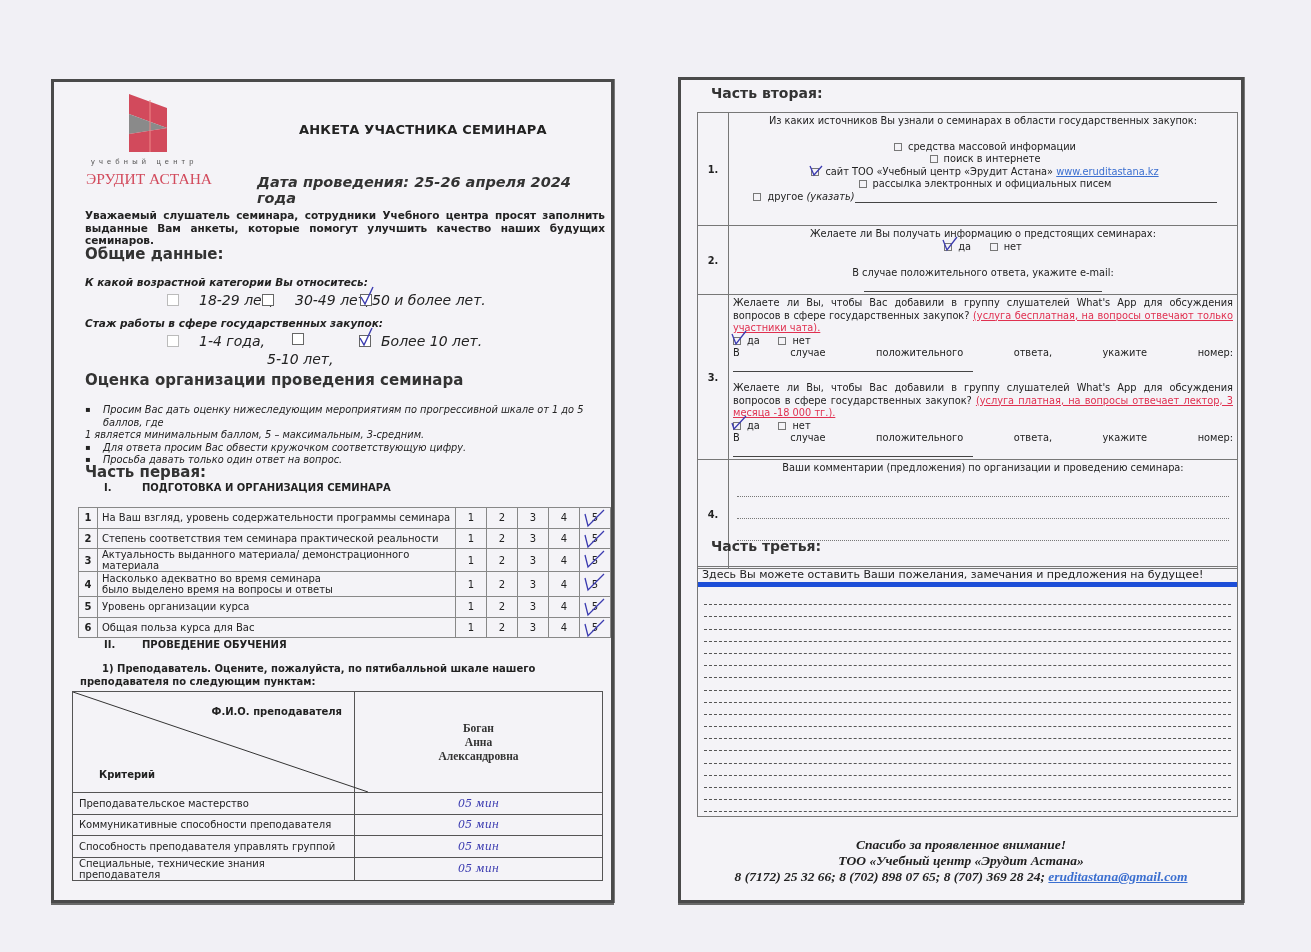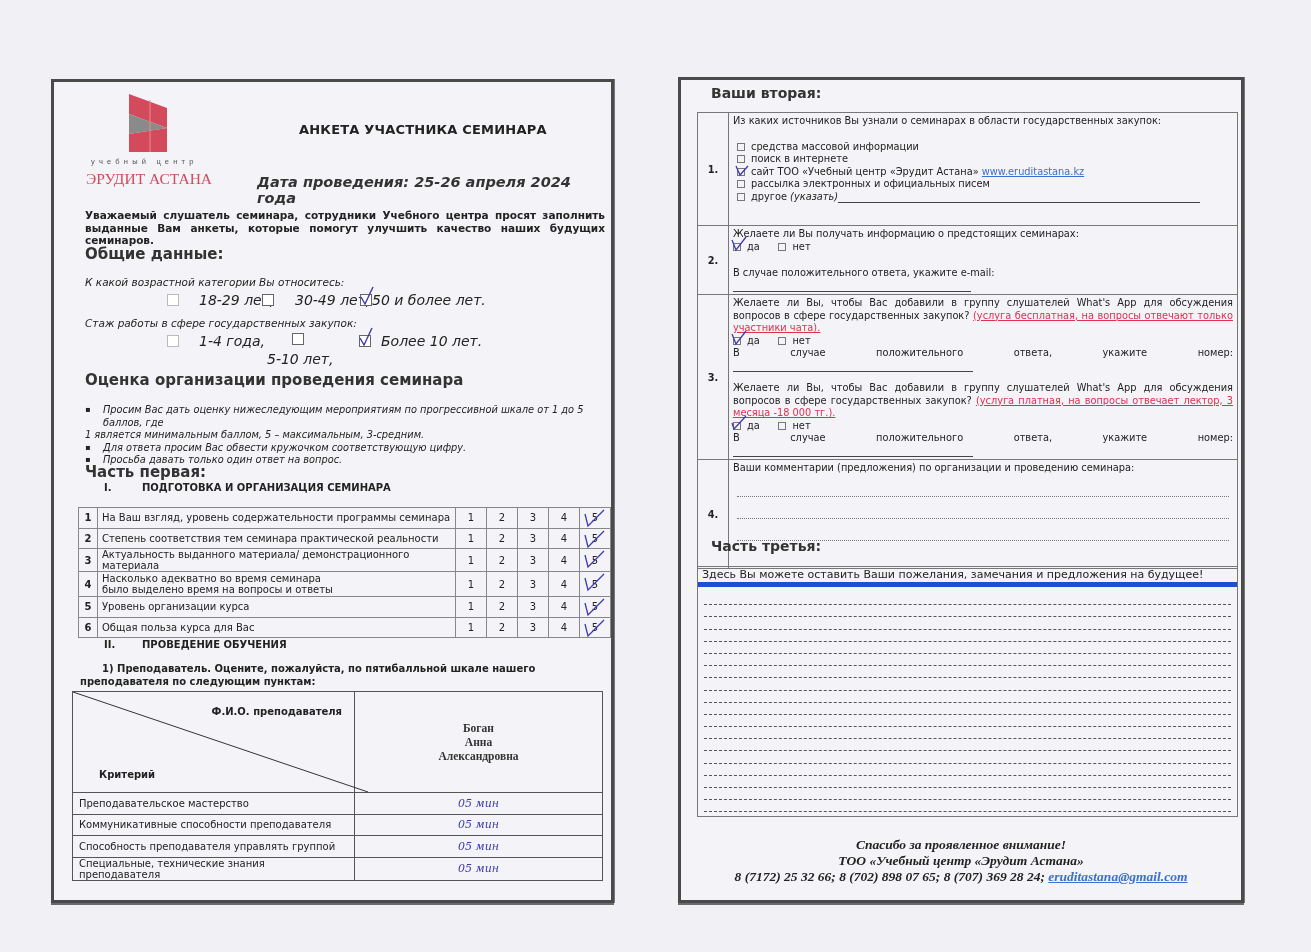--- a/index.html
+++ b/index.html
@@ -8,21 +8,21 @@
   .page-left{left:51px;top:79px;width:557px;height:818px;}
   .page-right{left:678px;top:77px;width:560px;height:820px;}
   .abs{position:absolute;}
   .logo-mark{left:75px;top:12px;}
   .logo-small{left:37px;top:75px;font-size:7.5px;letter-spacing:4.2px;color:#555;font-family:"Liberation Sans",sans-serif;}
   .logo-name{left:32px;top:88px;font-size:15.5px;color:#d24a5c;font-family:"Liberation Serif",serif;}
   .title{left:245px;top:40px;font-size:13px;font-weight:bold;letter-spacing:0.2px;}
   .date{left:203px;top:92px;font-size:14.5px;font-style:italic;font-weight:bold;color:#333;}
   .intro{left:31px;top:127px;width:520px;font-size:10.5px;font-weight:bold;line-height:12.5px;text-align:justify;}
   .h2{font-size:15px;font-weight:bold;color:#333;}
-  .q-label{font-size:10.5px;font-weight:normal;font-style:italic;}
+  .q-label{font-size:10.5px;font-weight:bold;font-style:italic;}
   .opt{font-size:14px;font-style:italic;display:flex;align-items:center;gap:6px;justify-content:space-between;}
   .box{display:inline-block;width:10px;height:10px;border:1px solid #666;background:#fff;position:relative;}
   .box.faint{border-color:#bbb;}
   .tick{position:absolute;left:-2px;top:-9px;}
   .bullets{left:31px;top:322px;width:522px;font-size:9.8px;font-style:italic;line-height:12.5px;}
   .bullets div{position:relative;padding-left:18px;}
   .bullets div::before{content:"\25AA";position:absolute;left:0;font-style:normal;font-size:8px;}
   .bullets .cont{padding-left:0;}
   .bullets .cont::before{content:"";}
   .sub-h{font-size:10px;font-weight:bold;}
@@ -34,21 +34,21 @@
   .rate tr.tall td{height:24px;line-height:11px;}
   .teach{left:18px;top:609px;width:531px;font-size:10px;}
   .teach td{border:1px solid #555;padding:0 6px;}
   .teach .head td{height:100px;}
   .teach .rowx td{height:20.5px;}
   .teach .diag{position:relative;width:281px;padding:0;}
   .teach .name{text-align:center;font-family:"Liberation Serif",serif;font-size:11.5px;font-weight:bold;line-height:14px;color:#333;}
   .hand{font-family:"DejaVu Serif",serif;font-style:italic;color:#3b3bb0;font-size:11px;text-align:center;}
   .p2h{left:30px;top:5px;font-size:14px;font-weight:bold;color:#333;}
   .q-table{left:16px;top:32px;width:541px;font-size:9.8px;}
-  .q-table td{border:1px solid #777;vertical-align:top;padding:2px 4px;}
+  .q-table td{border:1px solid #777;vertical-align:top;padding:2px 4px;text-align:center;}
   .q-table td.qn{width:22px;text-align:center;vertical-align:middle;font-weight:bold;}
   .line{line-height:12.5px;}
   .sb{display:inline-block;width:6px;height:6px;border:1px solid #777;margin-right:6px;vertical-align:middle;position:relative;}
   .red{color:#e03050;text-decoration:underline;}
   .link{color:#3b6fd0;text-decoration:underline;}
   .uline{display:inline-block;border-bottom:1px solid #444;height:10px;vertical-align:bottom;}
   .dots{border-bottom:1px dotted #777;height:1px;margin:20px 4px 0 4px;}
   .p3h{left:30px;top:458px;font-size:14px;font-weight:bold;color:#333;}
   .p3box{left:16px;top:486px;width:539px;height:249px;border:1px solid #777;}
   .p3box .cap{font-size:11px;padding:1px 4px;border-bottom:5px solid #1d4ed8;height:13px;}
@@ -245,21 +245,21 @@
         </tr>
         <tr class="rowx">
           <td>Специальные, технические знания преподавателя</td>
           <td class="hand">05 мин</td>
         </tr>
       </tbody>
   </table>
 </div>
 
 <div class="page page-right">
-  <div class="abs p2h">Ваши вторая:</div>
+  <div class="abs p2h">Часть вторая:</div>
 
   <table class="abs q-table">
     <tbody>
         <tr>
       <td class="qn" style="height:108px;">1.</td>
       <td>
         <div class="line">Из каких источников Вы узнали о семинарах в области государственных закупок:</div>
         <div style="height:13px"></div>
         <div class="line" style="padding-left:4px"><span class="sb"></span><span>средства массовой информации</span></div>
         <div class="line" style="padding-left:4px"><span class="sb"></span><span>поиск в интернете</span></div>

